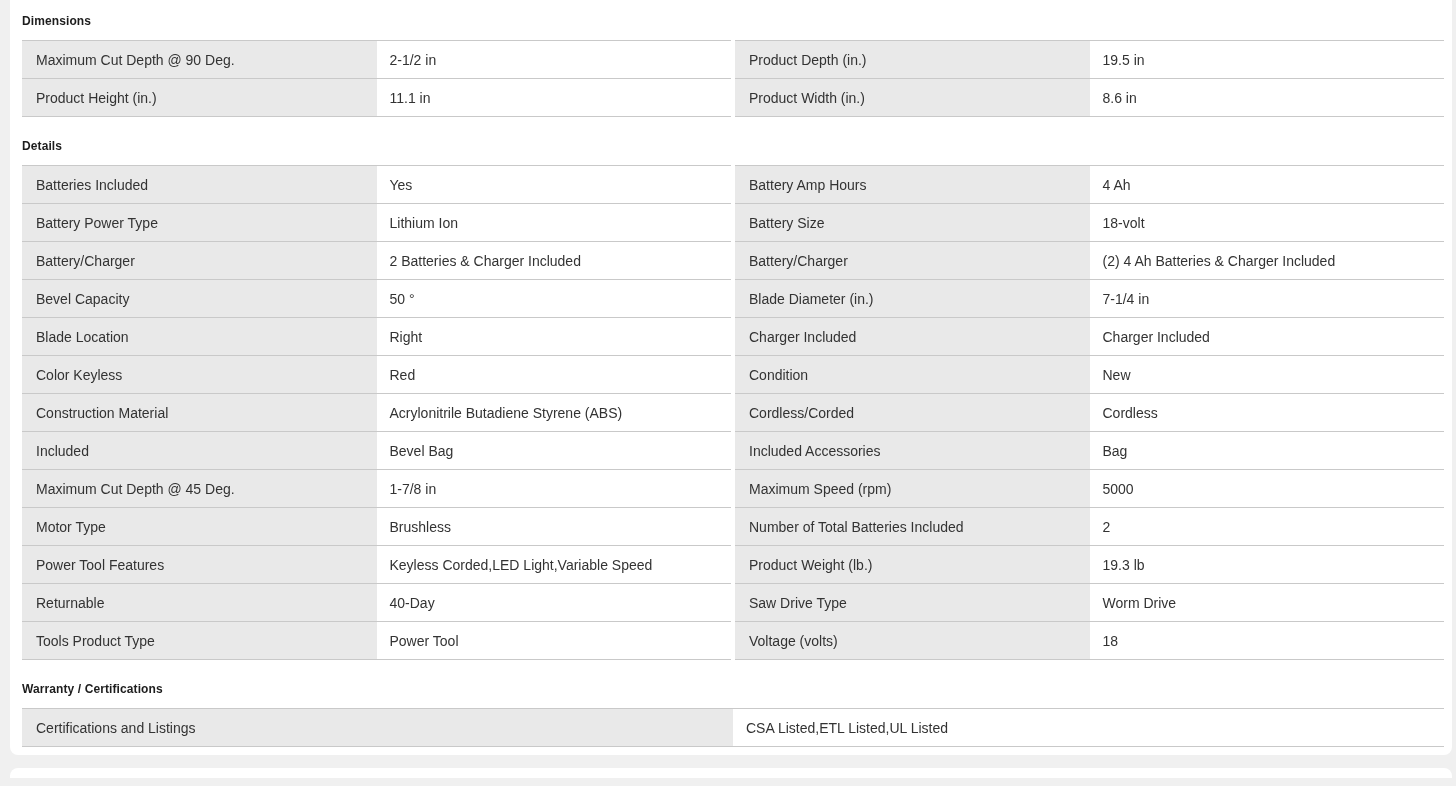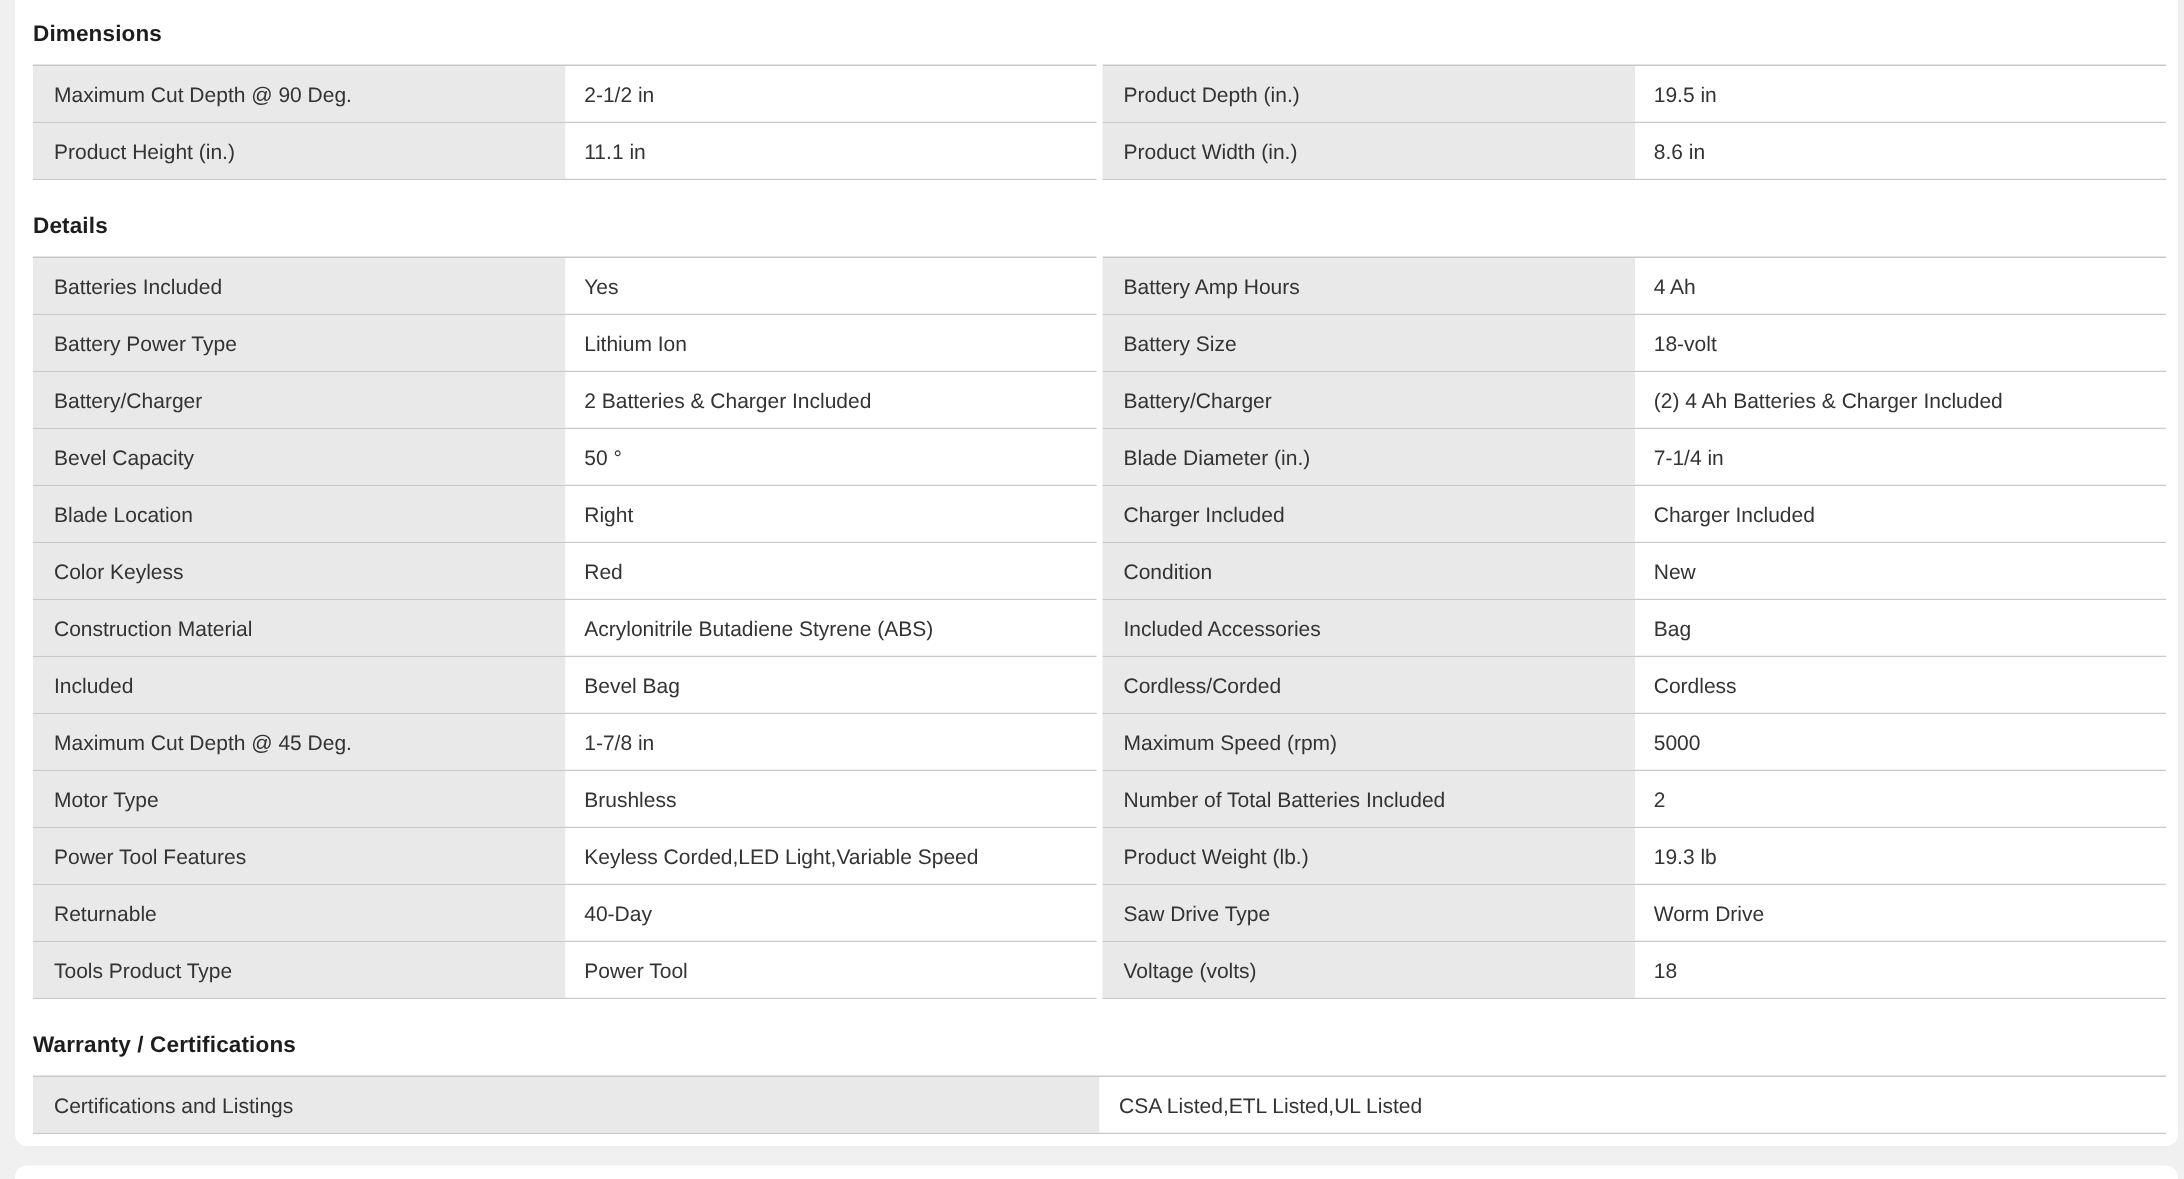--- a/index.html
+++ b/index.html
@@ -19,21 +19,21 @@
     font-family: "Liberation Sans", sans-serif;
   }
   .card {
     margin-left: 10px;
     width: 1442px;
     background: var(--card-bg);
     border-radius: 0 0 8px 8px;
     padding: 0 8px 8px 12px;
   }
   .section-title {
-    font-size: 15px;
+    font-size: 12px;
     font-weight: 700;
     color: var(--heading);
     margin: 22px 0 12px 0;
     letter-spacing: 0.1px;
   }
   .section:first-child .section-title { margin-top: 0; padding-top: 14px; }
   .tables-row {
     display: flex;
     gap: 4px;
   }
@@ -197,27 +197,27 @@
     <div class="spec-label">Charger Included</div>
     <div class="spec-value">Charger Included</div>
   </div>
 
   <div class="spec-row">
     <div class="spec-label">Condition</div>
     <div class="spec-value">New</div>
   </div>
 
   <div class="spec-row">
+    <div class="spec-label">Cordless/Corded</div>
+    <div class="spec-value">Cordless</div>
+  </div>
+
+  <div class="spec-row">
     <div class="spec-label">Included Accessories</div>
     <div class="spec-value">Bag</div>
-  </div>
-
-  <div class="spec-row">
-    <div class="spec-label">Cordless/Corded</div>
-    <div class="spec-value">Cordless</div>
   </div>
 
   <div class="spec-row">
     <div class="spec-label">Maximum Speed (rpm)</div>
     <div class="spec-value">5000</div>
   </div>
 
   <div class="spec-row">
     <div class="spec-label">Number of Total Batteries Included</div>
     <div class="spec-value">2</div>

